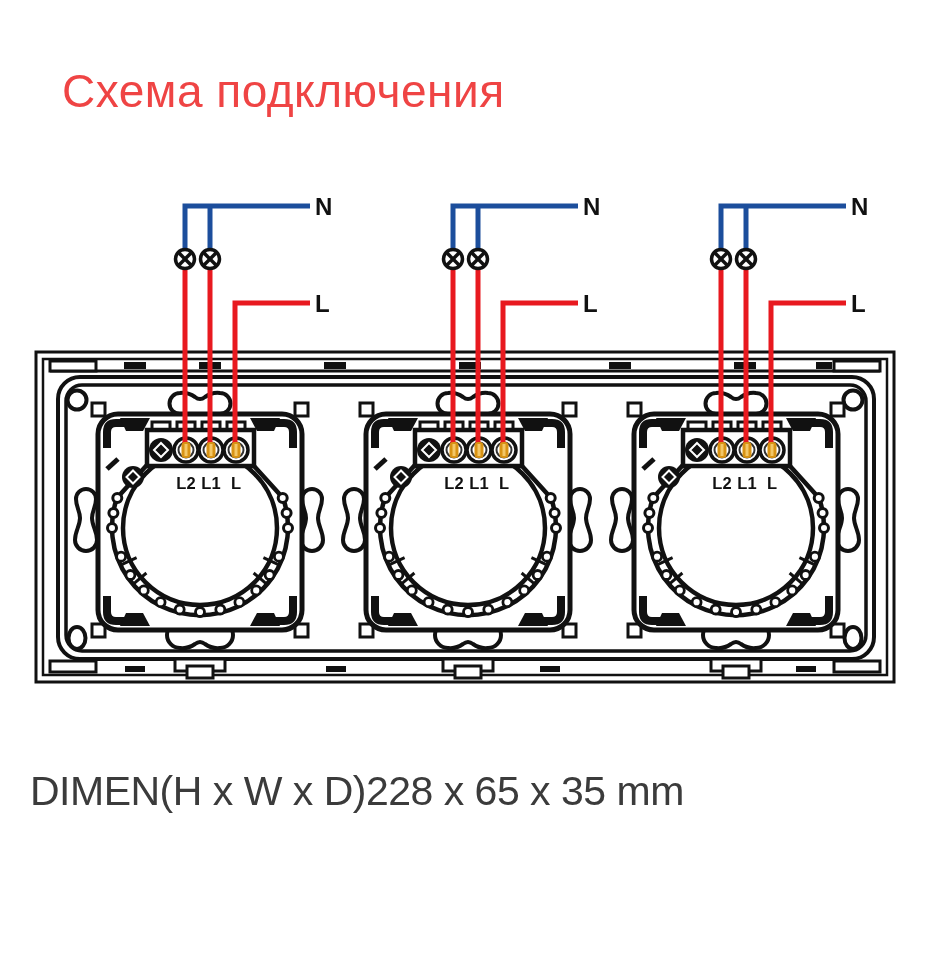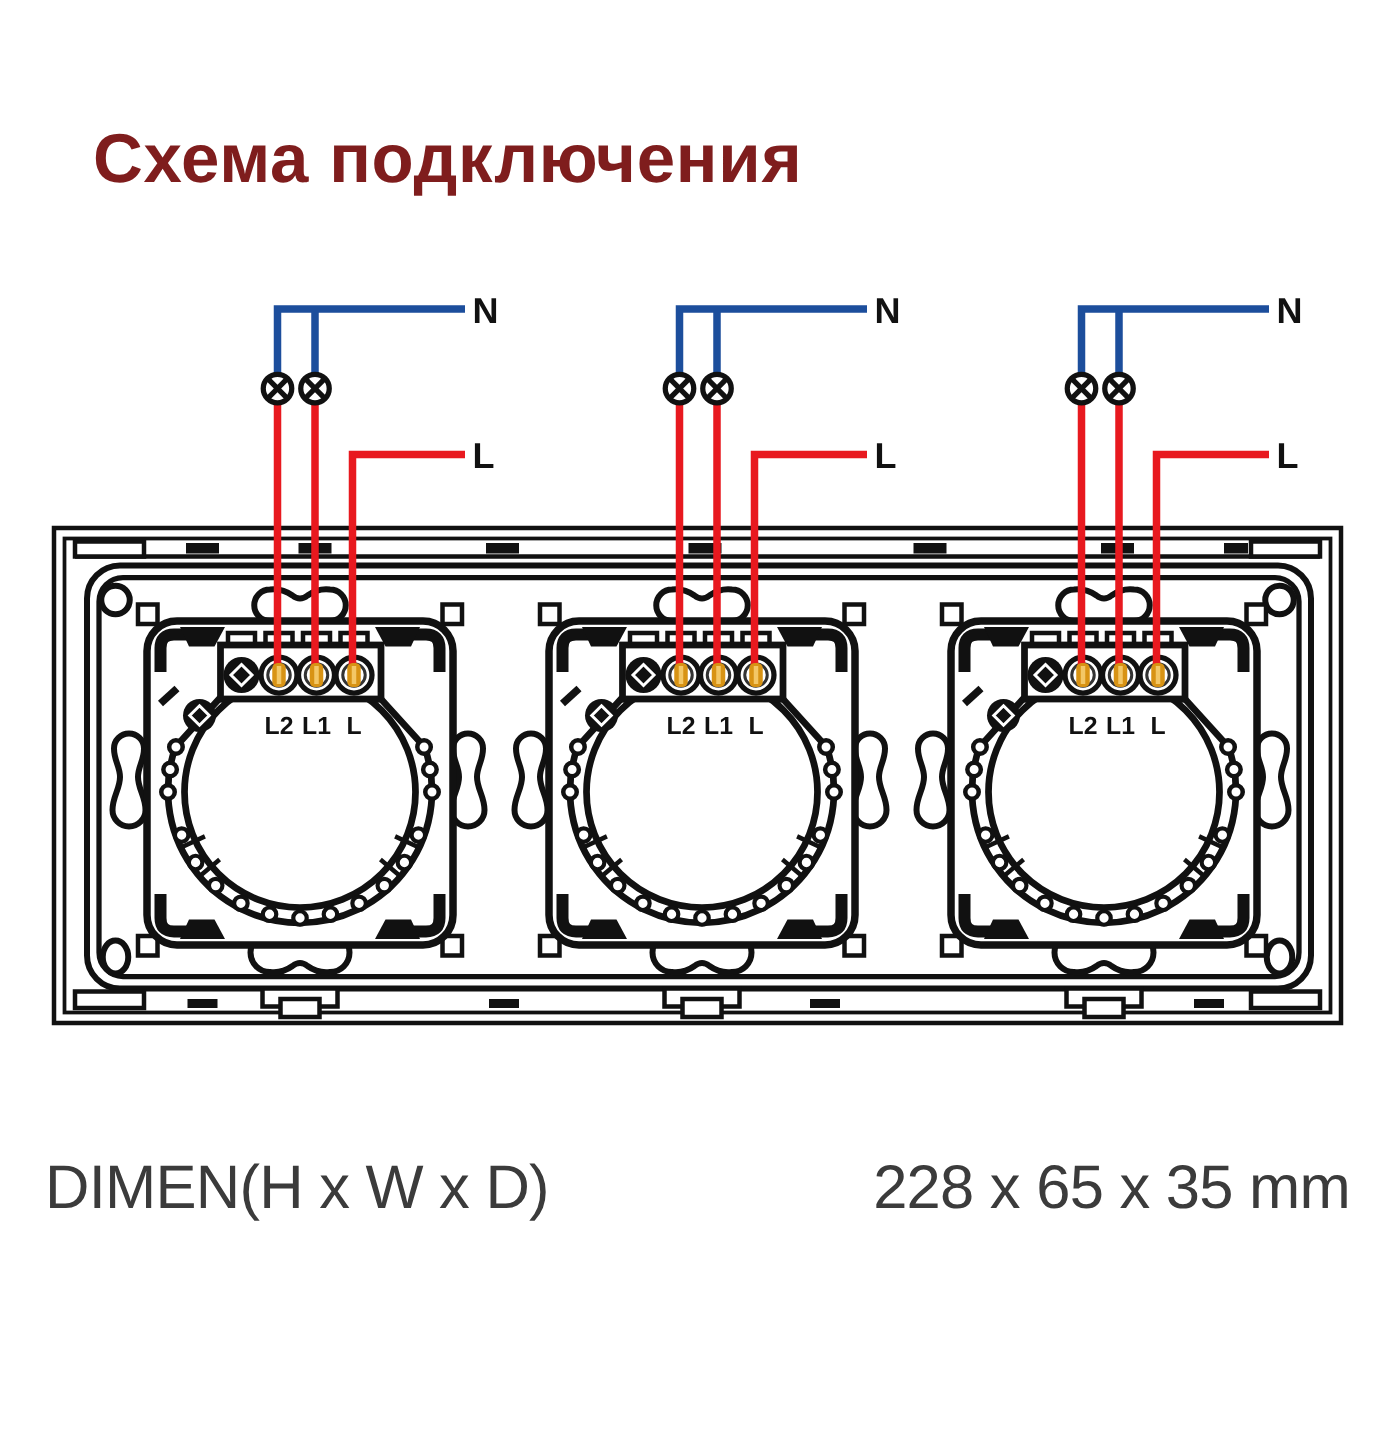--- a/index.html
+++ b/index.html
@@ -1,21 +1,21 @@
 <!DOCTYPE html>
 <html><head>
 <meta charset="utf-8">
 <style>
   html,body{margin:0;padding:0;background:#fff;}
   .canvas{position:relative;width:930px;height:961px;background:#ffffff;overflow:hidden;
           font-family:"Liberation Sans",sans-serif;}
-  .title{position:absolute;left:62px;top:64px;font-size:46px;font-weight:700;
-         color:#7f1d1d;letter-spacing:0.5px;white-space:nowrap;margin-top:14px;}
+  .title{position:absolute;left:62px;top:64px;font-size:46px;font-weight:400;
+         color:#ef4444;letter-spacing:0.5px;white-space:nowrap;}
   .dims{position:absolute;left:30px;right:30px;top:768px;display:flex;
-        justify-content:space-between;font-size:41px;color:#3b3b3b;letter-spacing:-0.5px;}
+        font-size:41px;color:#3b3b3b;letter-spacing:-0.5px;}
   svg{position:absolute;left:0;top:0;}
   svg text{font-family:"Liberation Sans",sans-serif;}
   .wlbl{font-size:24px;font-weight:700;fill:#111;}
   .tlbl{font-size:16.5px;font-weight:700;fill:#111;text-anchor:middle;}
 </style>
 </head>
 <body>
 
 <div class="canvas">
 

